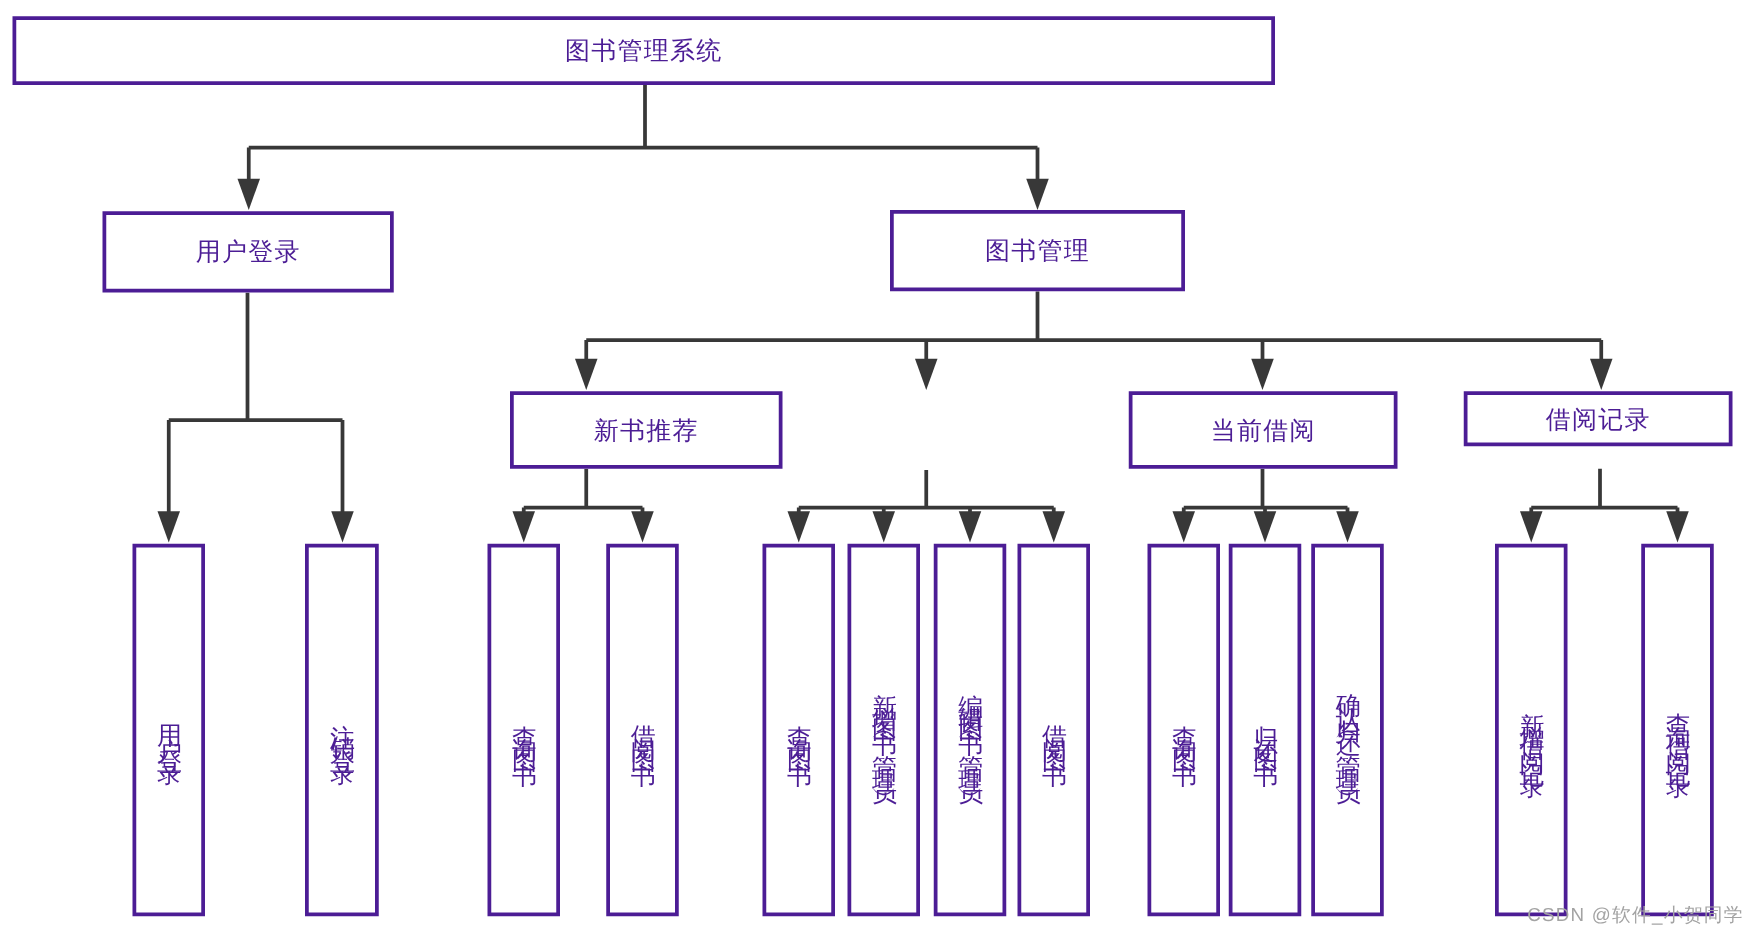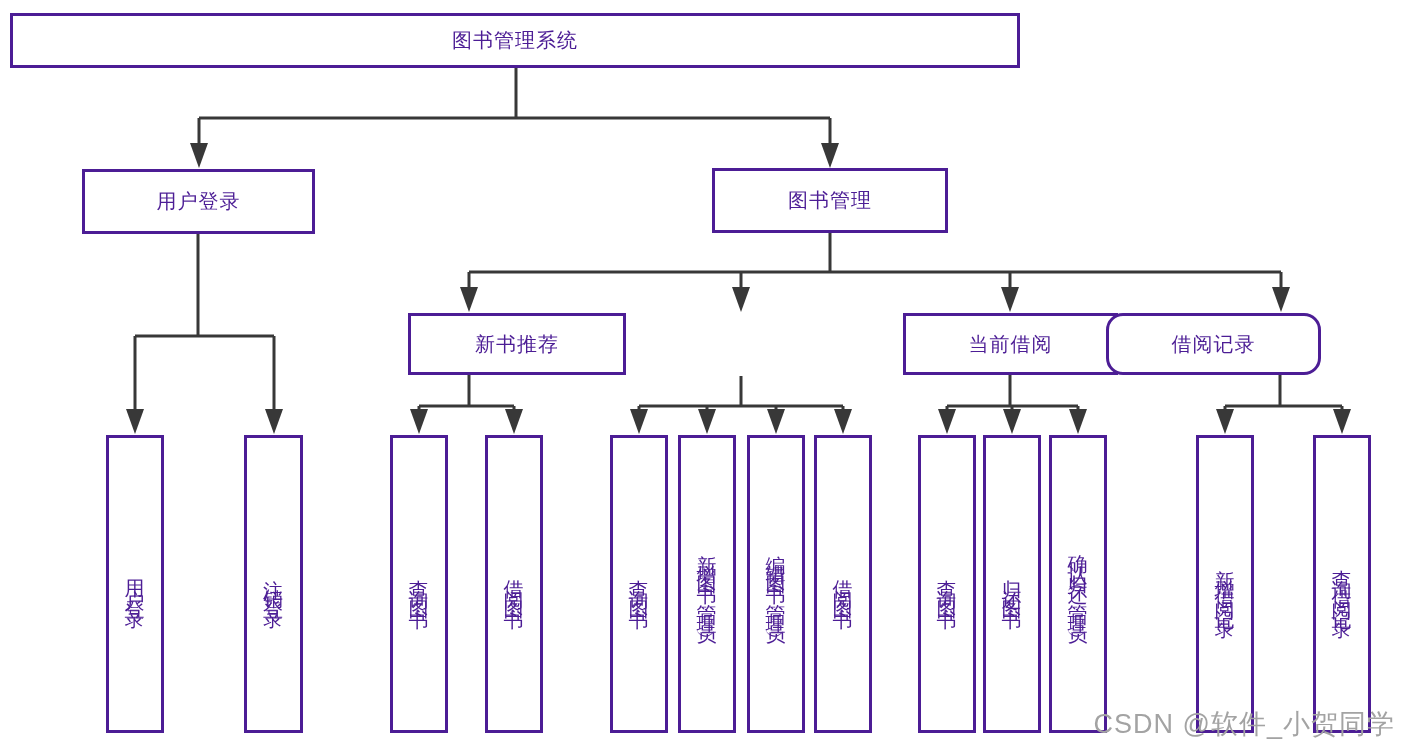--- a/index.html
+++ b/index.html
@@ -34,21 +34,21 @@
     writing-mode: vertical-rl;
     text-orientation: mixed;
     letter-spacing: 0.5em;
     line-height: 1;
     font-size: 20px;
   }
   .watermark {
     position: absolute;
     right: 10px;
     bottom: 5px;
-    font-size: 27px;
+    font-size: 15px;
     letter-spacing: 1px;
     color: #a3a3a3;
     z-index: 5;
   }
 </style>
 </head>
 <body>
 
 <div class="stage">
 
@@ -92,21 +92,21 @@
     </g>
   </svg>
 
   <div class="box" style="left:10px; top:13px; width:1010px; height:55px;">图书管理系统</div>
 
   <div class="box" style="left:82px; top:169px; width:233px; height:65px;">用户登录</div>
   <div class="box" style="left:712px; top:168px; width:236px; height:65px;">图书管理</div>
 
   <div class="box" style="left:360px; top:313px; width:218px; height:62px;margin-left:48px;">新书推荐</div>
   <div class="box" style="left:903px; top:313px; width:215px; height:62px;font-family:Liberation Mono, monospace;">当前借阅</div>
-  <div class="box" style="left:1106px; top:313px; width:215px; height:62px;border-radius:17px;">借阅记录</div>
+  <div class="box" style="left:1171px; top:313px; width:215px; height:44px;">借阅记录</div>
 
   <div class="box leaf" style="left:106px; top:435px; width:58px; height:298px;">用户登录</div>
   <div class="box leaf" style="left:244px; top:435px; width:59px; height:298px;">注销登录</div>
 
   <div class="box leaf" style="left:390px; top:435px; width:58px; height:298px;">查询图书</div>
   <div class="box leaf" style="left:485px; top:435px; width:58px; height:298px;">借阅图书</div>
 
   <div class="box leaf" style="left:610px; top:435px; width:58px; height:298px;">查询图书</div>
   <div class="box leaf" style="left:678px; top:435px; width:58px; height:298px;">新增图书（管理员）</div>
   <div class="box leaf" style="left:747px; top:435px; width:58px; height:298px;">编辑图书（管理员）</div>

